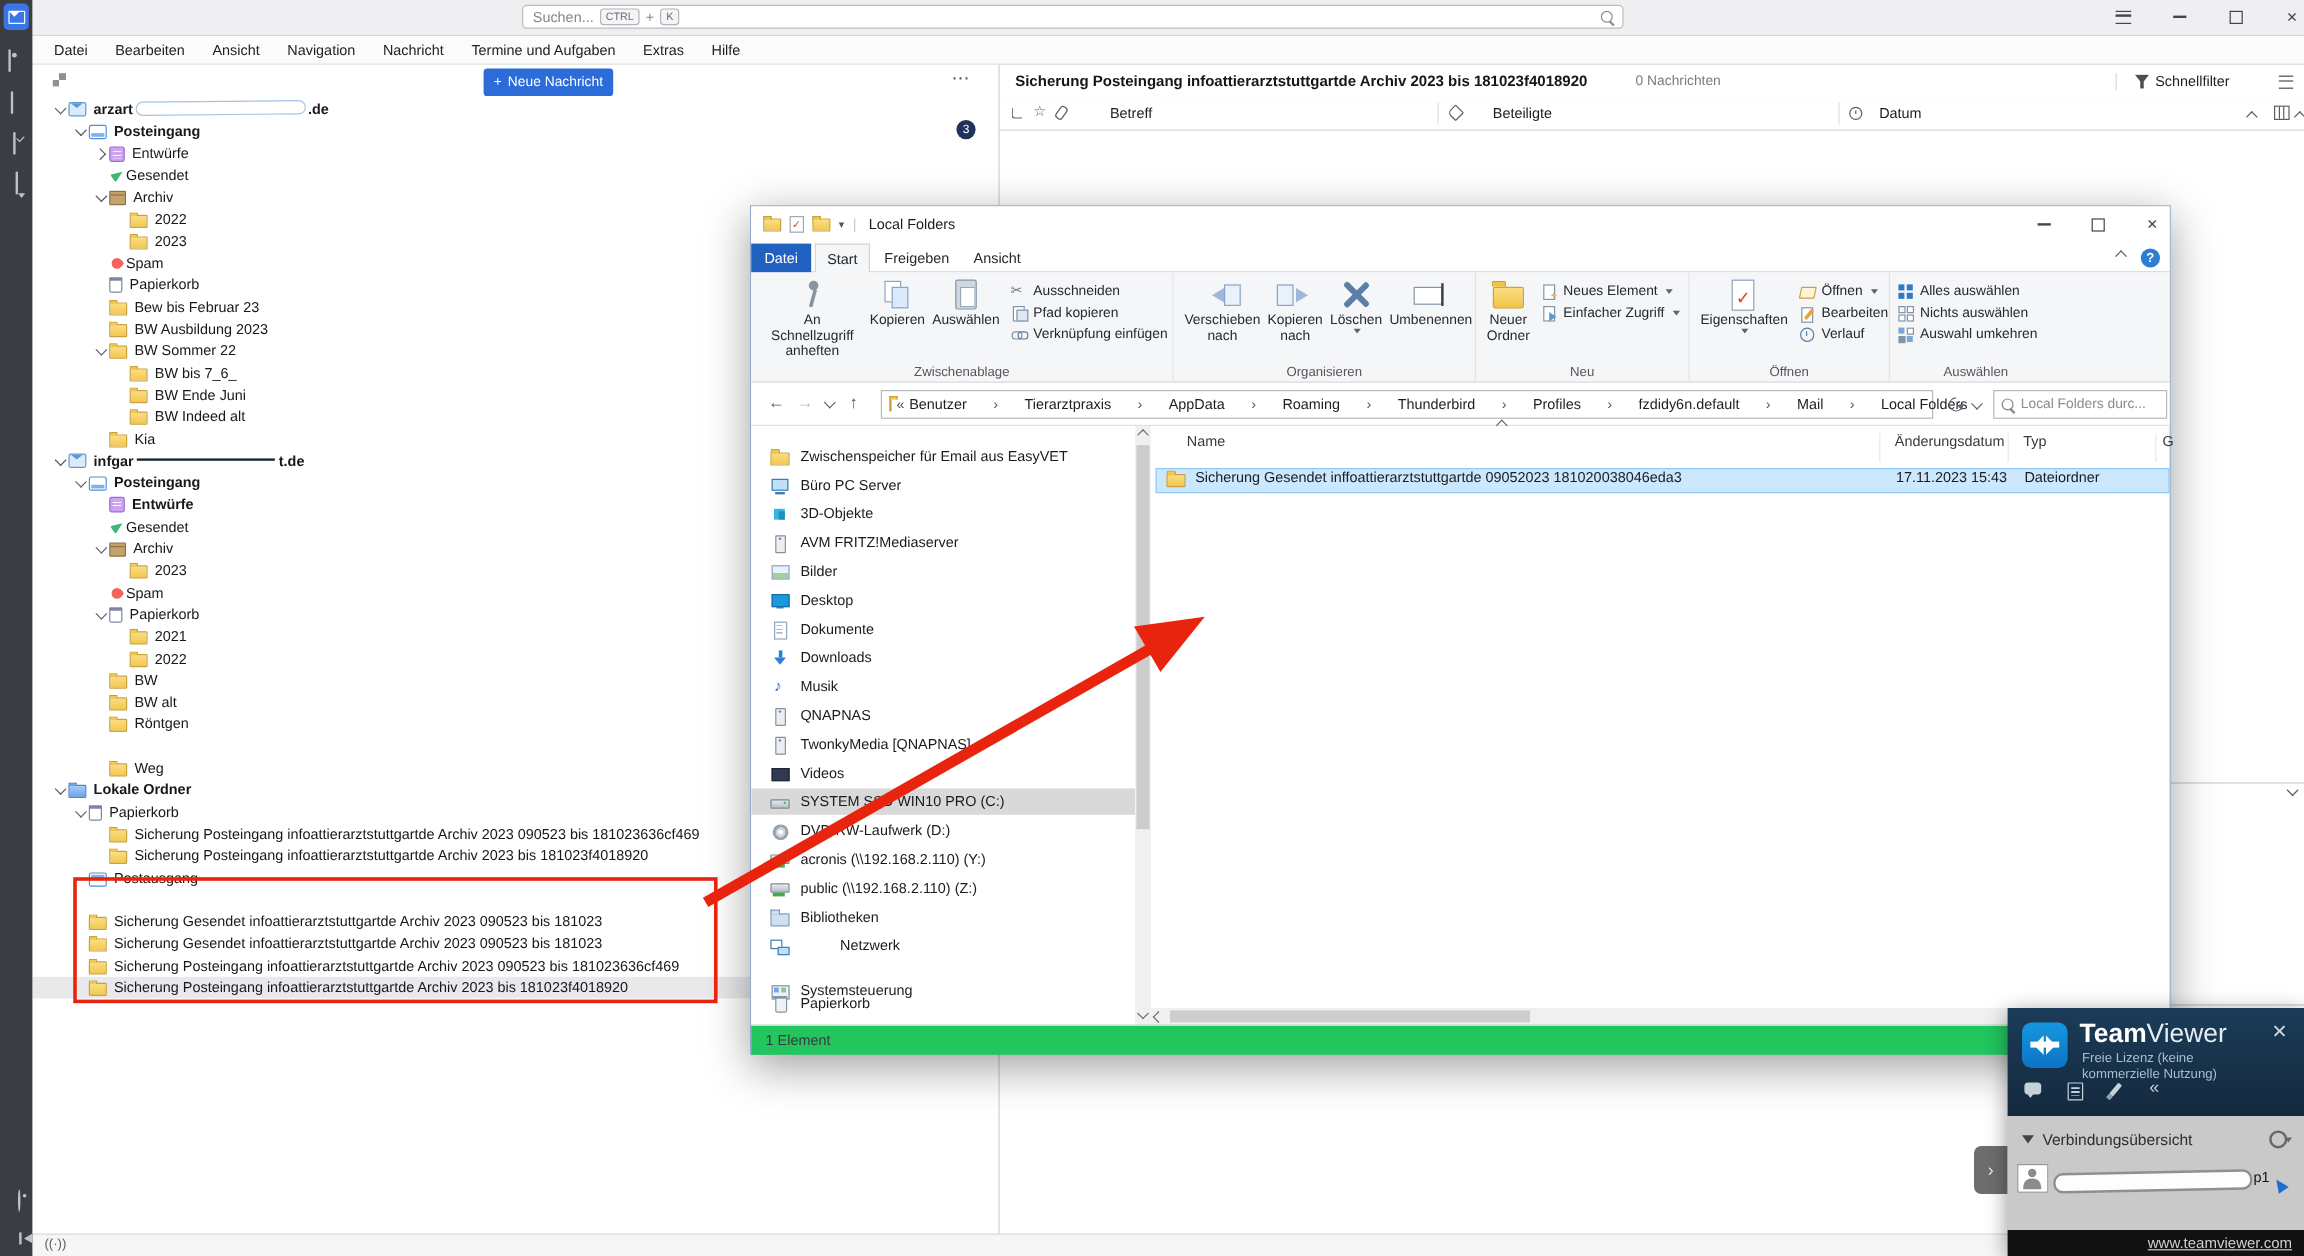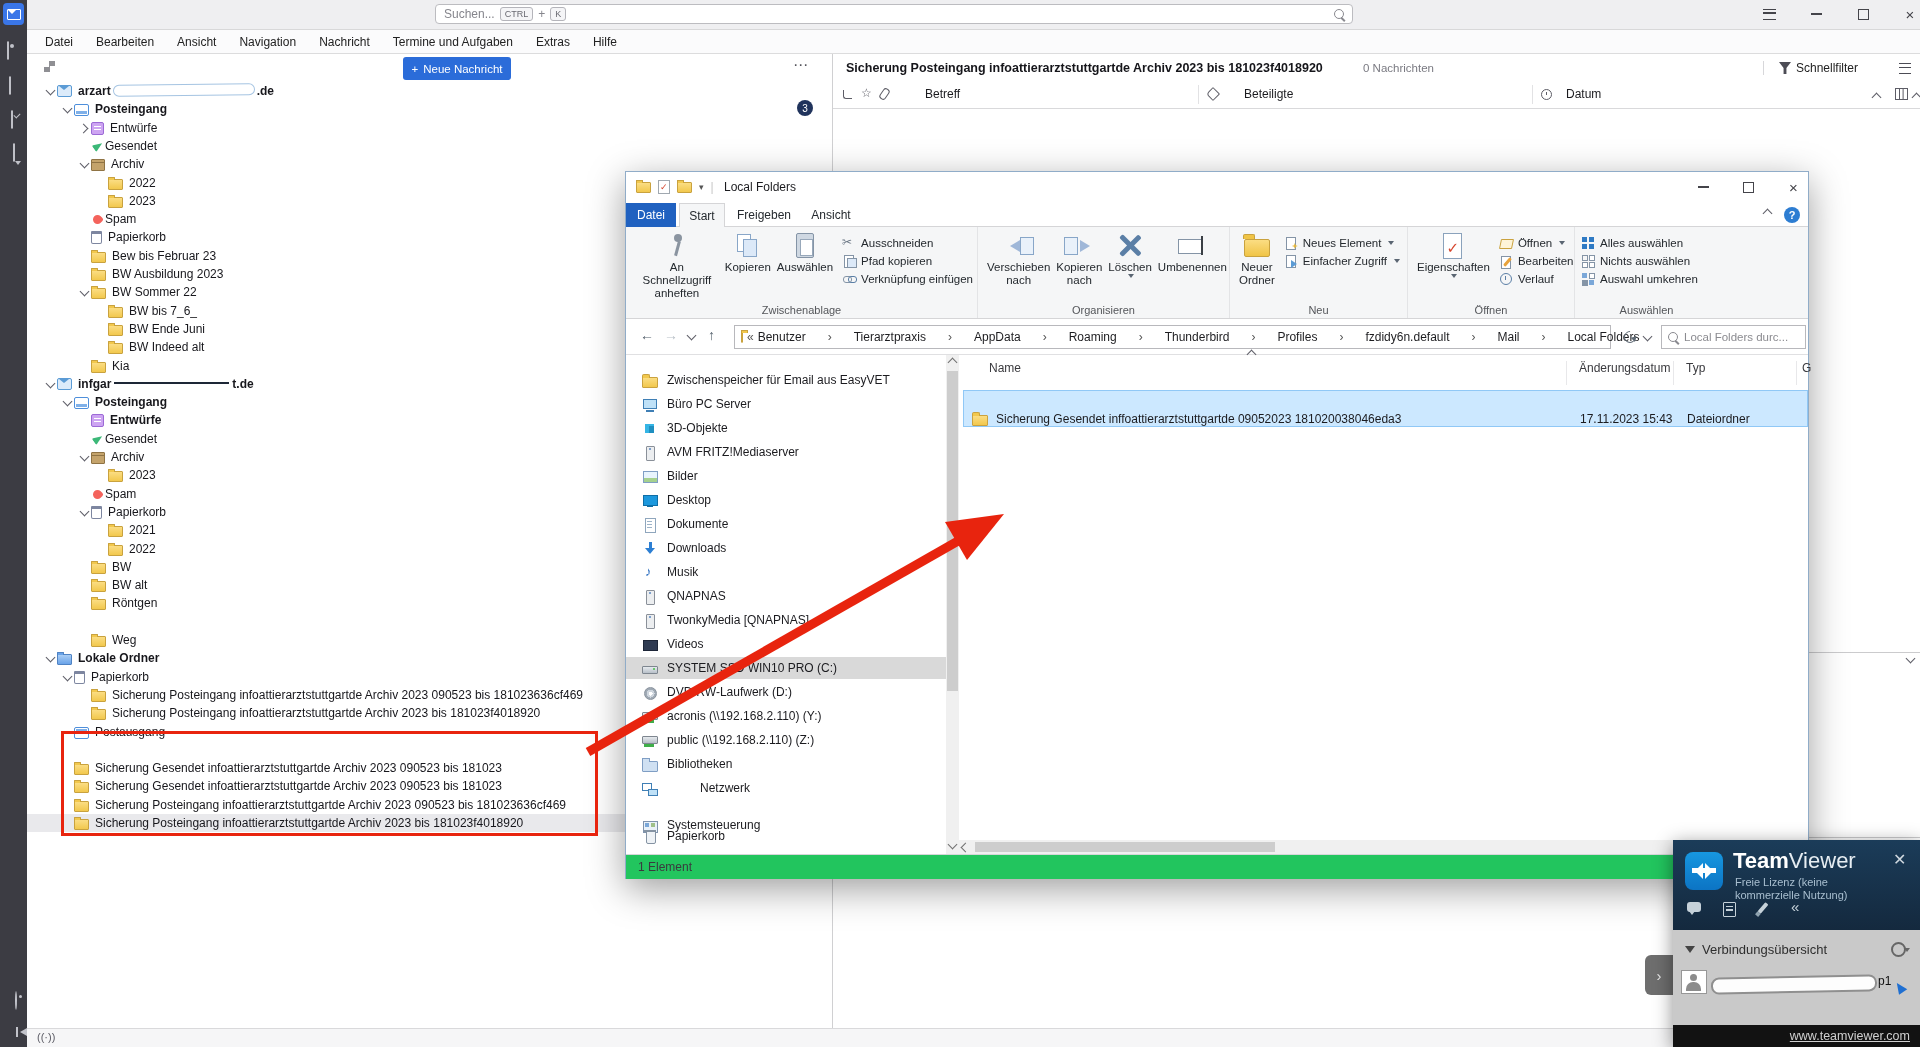--- a/index.html
+++ b/index.html
@@ -224,22 +224,22 @@
   .si-network::after{content:'';position:absolute;left:6px;top:8px;width:8px;height:5px;border:1.5px solid #3f7fb5;background:#bfe1f7;}
   .si-control-panel::before{content:'';position:absolute;left:1px;top:3px;width:13px;height:10px;border:1px solid #7f93ad;background:#e9f1f9;}
   .si-control-panel::after{content:'';position:absolute;left:3px;top:5px;width:4px;height:4px;background:#7aa7d8;box-shadow:6px 0 0 #9fc08a;}
   .si-recycle-bin::before{content:'';position:absolute;left:4px;top:2px;width:8px;height:11px;border:1.5px solid #8593a3;border-radius:1px 1px 2px 2px;background:#eef2f6;}
   .si-recycle-bin::after{content:'';position:absolute;left:2px;top:1px;width:12px;height:2px;background:#8593a3;}
   .sscroll{position:absolute;left:320px;top:183px;width:13px;height:499px;background:#f0f0f0;}
   .sthumb{position:absolute;left:1px;top:16px;width:11px;height:320px;background:#cdcdcd;}
   .scar{position:absolute;left:3px;width:6px;height:6px;border-right:1.4px solid #707070;border-bottom:1.4px solid #707070;}
   .fl-header{position:absolute;top:189px;font-size:12px;color:#3a3a3e;}
   .fl-sep{position:absolute;top:189px;width:1px;height:24px;background:#e8e8ea;}
-  .filerow{position:absolute;left:337px;top:218px;width:845px;height:37px;background:#cce8ff;border:1px solid #90c8f6;
-           display:flex;align-items:flex-end;box-sizing:border-box;}
+  .filerow{position:absolute;left:337px;top:218px;width:845px;height:21px;background:#cce8ff;border:1px solid #90c8f6;
+           display:flex;align-items:flex-start;box-sizing:border-box;}
   .hscroll{position:absolute;left:333px;top:668px;width:849px;height:14px;background:#f0f0f0;}
   .hthumb{position:absolute;left:16px;top:2px;width:300px;height:10px;background:#cdcdcd;}
   .ex-status{position:absolute;left:0;top:682px;width:100%;height:25px;border-top:1px solid #d6d6d8;background:#22c55e;box-sizing:border-box;}
   .viewico{position:absolute;top:6px;width:12px;height:10px;border:1.4px solid #9aa0a8;}
   
   .tv{position:absolute;left:1673px;top:840px;width:247px;height:207px;z-index:80;box-shadow:0 4px 18px rgba(0,0,0,.45);}
   .tvhead{position:absolute;left:0;top:0;width:100%;height:90px;background:linear-gradient(#1b3c59,#14293e);}
   .tvlogo{position:absolute;left:12px;top:12px;width:38px;height:38px;border-radius:8px;background:linear-gradient(#1797e0,#0c74c4);}
   .tvlogo::before{content:'';position:absolute;left:7px;top:16px;width:24px;height:5px;background:#fff;}
   .tvlogo::after{content:'';position:absolute;left:2px;top:11px;border:8px solid transparent;border-right:8px solid #fff;

